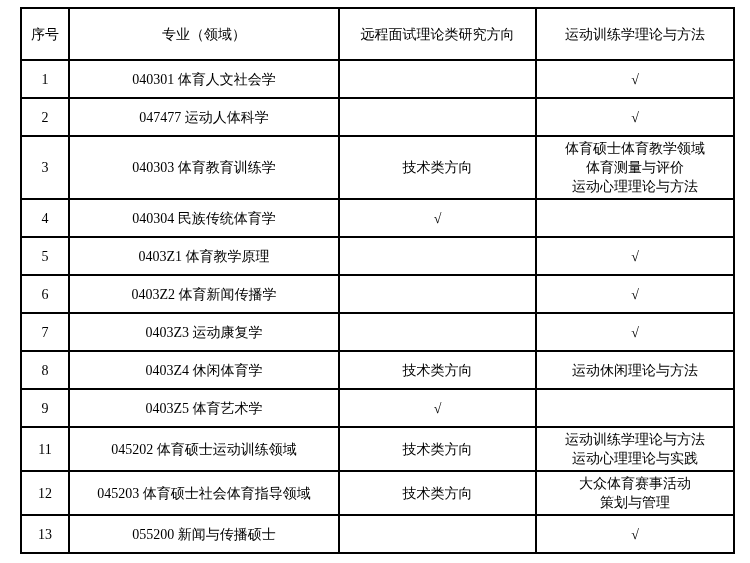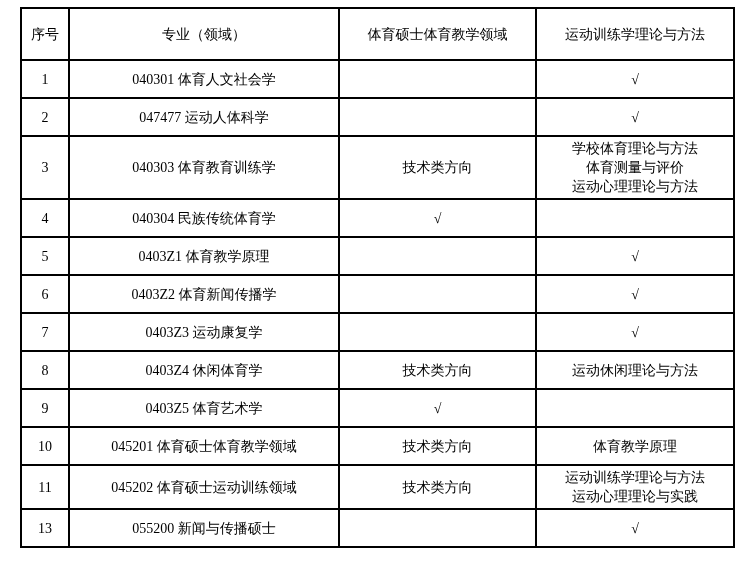--- a/index.html
+++ b/index.html
@@ -52,42 +52,42 @@
   <colgroup>
     <col style="width:48px">
     <col style="width:270px">
     <col style="width:197px">
     <col style="width:198px">
   </colgroup>
   <thead>
     <tr>
       <th>序号</th>
       <th>专业（领域）</th>
-      <th>体育硕士体育教学领域</th>
+      <th>远程面试理论类研究方向</th>
       <th>运动训练学理论与方法</th>
     </tr>
   </thead>
   <tbody>
       <tr>
         <td>1</td>
         <td class="major-cell">040301 体育人文社会学</td>
         <td class="pre"></td>
         <td class="pre">√</td>
       </tr>
       <tr>
         <td>2</td>
         <td class="major-cell">047477 运动人体科学</td>
         <td class="pre"></td>
         <td class="pre">√</td>
       </tr>
       <tr>
         <td>3</td>
         <td class="major-cell">040303 体育教育训练学</td>
         <td class="pre">技术类方向</td>
-        <td class="pre">学校体育理论与方法
+        <td class="pre">体育硕士体育教学领域
 体育测量与评价
 运动心理理论与方法</td>
       </tr>
       <tr>
         <td>4</td>
         <td class="major-cell">040304 民族传统体育学</td>
         <td class="pre">√</td>
         <td class="pre"></td>
       </tr>
       <tr>
@@ -114,31 +114,32 @@
         <td class="pre">技术类方向</td>
         <td class="pre">运动休闲理论与方法</td>
       </tr>
       <tr>
         <td>9</td>
         <td class="major-cell">0403Z5 体育艺术学</td>
         <td class="pre">√</td>
         <td class="pre"></td>
       </tr>
       <tr>
-        <td>10</td>
-        <td class="major-cell">045201 体育硕士体育教学领域</td>
-        <td class="pre">技术类方向</td>
-        <td class="pre">体育教学原理</td>
-      </tr>
-      <tr>
         <td>11</td>
         <td class="major-cell">045202 体育硕士运动训练领域</td>
         <td class="pre">技术类方向</td>
         <td class="pre">运动训练学理论与方法
 运动心理理论与实践</td>
+      </tr>
+      <tr>
+        <td>12</td>
+        <td class="major-cell">045203 体育硕士社会体育指导领域</td>
+        <td class="pre">技术类方向</td>
+        <td class="pre">大众体育赛事活动
+策划与管理</td>
       </tr>
       <tr>
         <td>13</td>
         <td class="major-cell">055200 新闻与传播硕士</td>
         <td class="pre"></td>
         <td class="pre">√</td>
       </tr>
     </tbody>
 </table>
 

